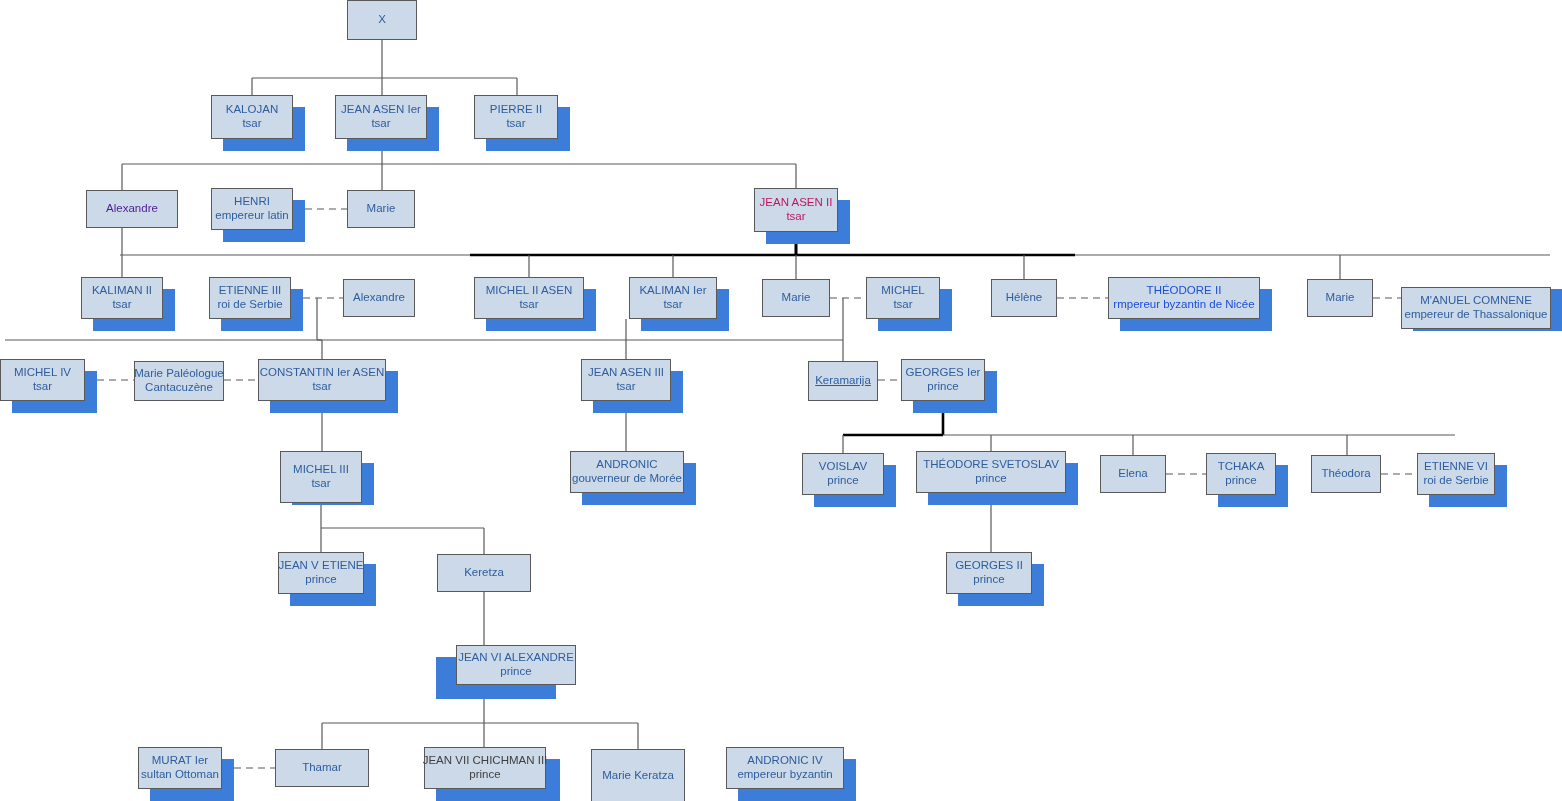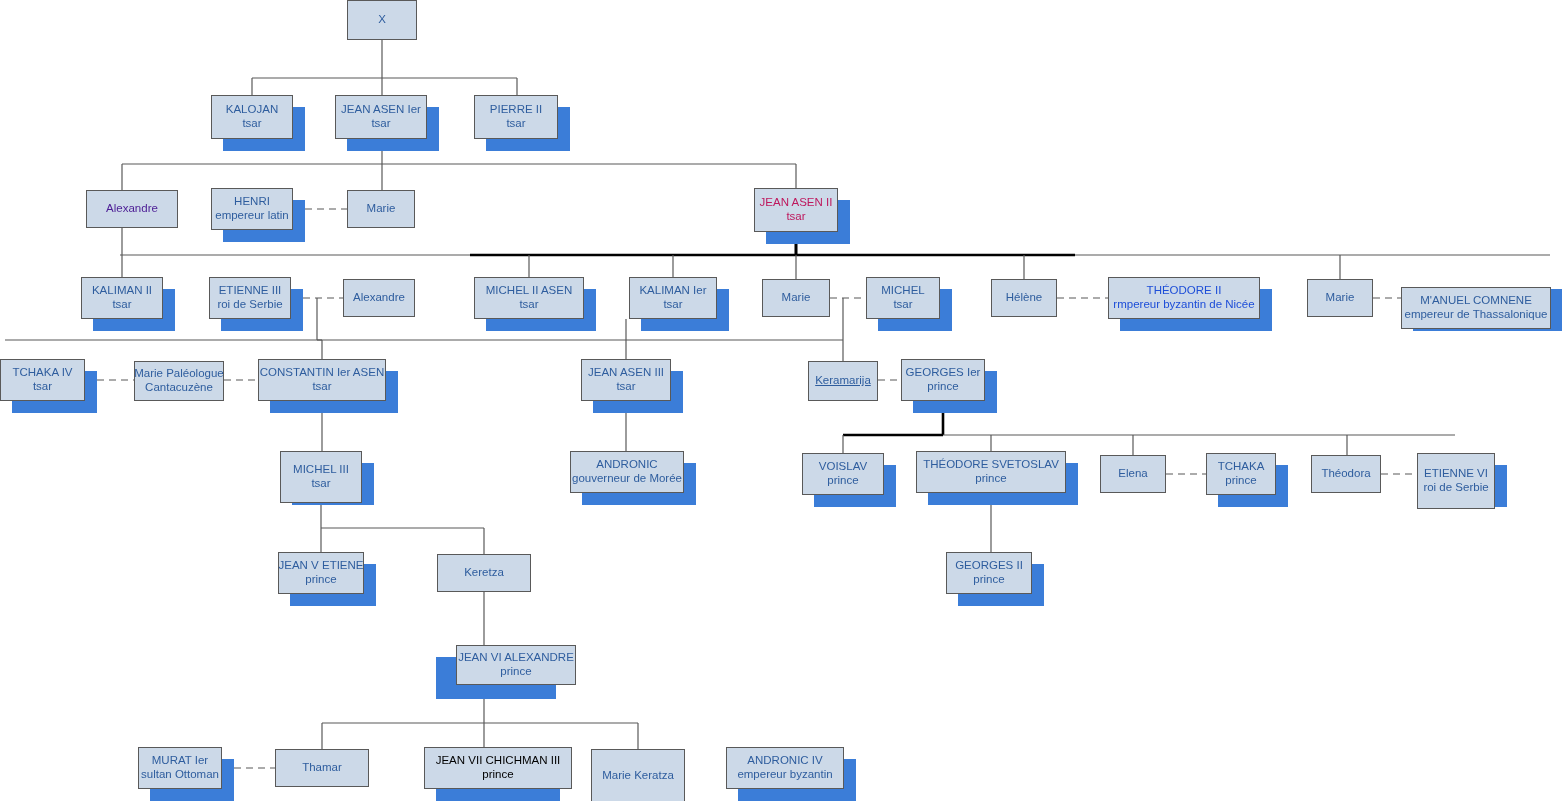--- a/index.html
+++ b/index.html
@@ -178,21 +178,21 @@
         <span class="l2">rmpereur byzantin de Nicée</span>
       </div>
       <div class="node" style="left: 1307px; top: 279px; width: 66px; height: 38px; background: rgb(204, 217, 232); border-color: rgb(89, 89, 89); color: rgb(46, 93, 158);">
         <span class="l1">Marie</span>
       </div>
       <div class="node" style="left: 1401px; top: 287px; width: 150px; height: 42px; background: rgb(204, 217, 232); border-color: rgb(89, 89, 89); color: rgb(46, 93, 158);">
         <span class="l1">M'ANUEL COMNENE</span>
         <span class="l2">empereur de Thassalonique</span>
       </div>
       <div class="node" style="left: 0px; top: 359px; width: 85px; height: 42px; background: rgb(204, 217, 232); border-color: rgb(89, 89, 89); color: rgb(46, 93, 158);">
-        <span class="l1">TCHAKA IV</span>
+        <span class="l1">MICHEL IV</span>
         <span class="l2">tsar</span>
       </div>
       <div class="node" style="left: 134px; top: 361px; width: 90px; height: 40px; background: rgb(204, 217, 232); border-color: rgb(89, 89, 89); color: rgb(46, 93, 158);">
         <span class="l1">Marie Paléologue</span>
         <span class="l2">Cantacuzène</span>
       </div>
       <div class="node" style="left: 258px; top: 359px; width: 128px; height: 42px; background: rgb(204, 217, 232); border-color: rgb(89, 89, 89); color: rgb(46, 93, 158);">
         <span class="l1">CONSTANTIN Ier ASEN</span>
         <span class="l2">tsar</span>
       </div>
@@ -226,21 +226,21 @@
       <div class="node" style="left: 1100px; top: 455px; width: 66px; height: 38px; background: rgb(204, 217, 232); border-color: rgb(89, 89, 89); color: rgb(46, 93, 158);">
         <span class="l1">Elena</span>
       </div>
       <div class="node" style="left: 1206px; top: 453px; width: 70px; height: 42px; background: rgb(204, 217, 232); border-color: rgb(89, 89, 89); color: rgb(46, 93, 158);">
         <span class="l1">TCHAKA</span>
         <span class="l2">prince</span>
       </div>
       <div class="node" style="left: 1311px; top: 455px; width: 70px; height: 38px; background: rgb(204, 217, 232); border-color: rgb(89, 89, 89); color: rgb(46, 93, 158);">
         <span class="l1">Théodora</span>
       </div>
-      <div class="node" style="left: 1417px; top: 453px; width: 78px; height: 56px; background: rgb(204, 217, 232); border-color: rgb(89, 89, 89); color: rgb(46, 93, 158);">
+      <div class="node" style="left: 1417px; top: 453px; width: 78px; height: 42px; background: rgb(204, 217, 232); border-color: rgb(89, 89, 89); color: rgb(46, 93, 158);">
         <span class="l1">ETIENNE VI</span>
         <span class="l2">roi de Serbie</span>
       </div>
       <div class="node" style="left: 278px; top: 552px; width: 86px; height: 42px; background: rgb(204, 217, 232); border-color: rgb(89, 89, 89); color: rgb(46, 93, 158);">
         <span class="l1">JEAN V ETIENE</span>
         <span class="l2">prince</span>
       </div>
       <div class="node" style="left: 437px; top: 554px; width: 94px; height: 38px; background: rgb(204, 217, 232); border-color: rgb(89, 89, 89); color: rgb(46, 93, 158);">
         <span class="l1">Keretza</span>
       </div>
@@ -252,21 +252,21 @@
         <span class="l1">JEAN VI ALEXANDRE</span>
         <span class="l2">prince</span>
       </div>
       <div class="node" style="left: 138px; top: 747px; width: 84px; height: 42px; background: rgb(204, 217, 232); border-color: rgb(89, 89, 89); color: rgb(46, 93, 158);">
         <span class="l1">MURAT Ier</span>
         <span class="l2">sultan Ottoman</span>
       </div>
       <div class="node" style="left: 275px; top: 749px; width: 94px; height: 38px; background: rgb(204, 217, 232); border-color: rgb(89, 89, 89); color: rgb(46, 93, 158);">
         <span class="l1">Thamar</span>
       </div>
-      <div class="node" style="left: 424px; top: 747px; width: 148px; height: 42px; background: rgb(204, 217, 232); border-color: rgb(89, 89, 89); color: #000000;">
+      <div class="node" style="left: 424px; top: 747px; width: 122px; height: 42px; background: rgb(204, 217, 232); border-color: rgb(89, 89, 89); color: #404040;">
         <span class="l1">JEAN VII CHICHMAN III</span>
         <span class="l2">prince</span>
       </div>
       <div class="node" style="left: 591px; top: 749px; width: 94px; height: 54px; background: rgb(204, 217, 232); border-color: rgb(89, 89, 89); color: rgb(46, 93, 158);">
         <span class="l1">Marie Keratza</span>
       </div>
       <div class="node" style="left: 726px; top: 747px; width: 118px; height: 42px; background: rgb(204, 217, 232); border-color: rgb(89, 89, 89); color: rgb(46, 93, 158);">
         <span class="l1">ANDRONIC IV</span>
         <span class="l2">empereur byzantin</span>
       </div>

